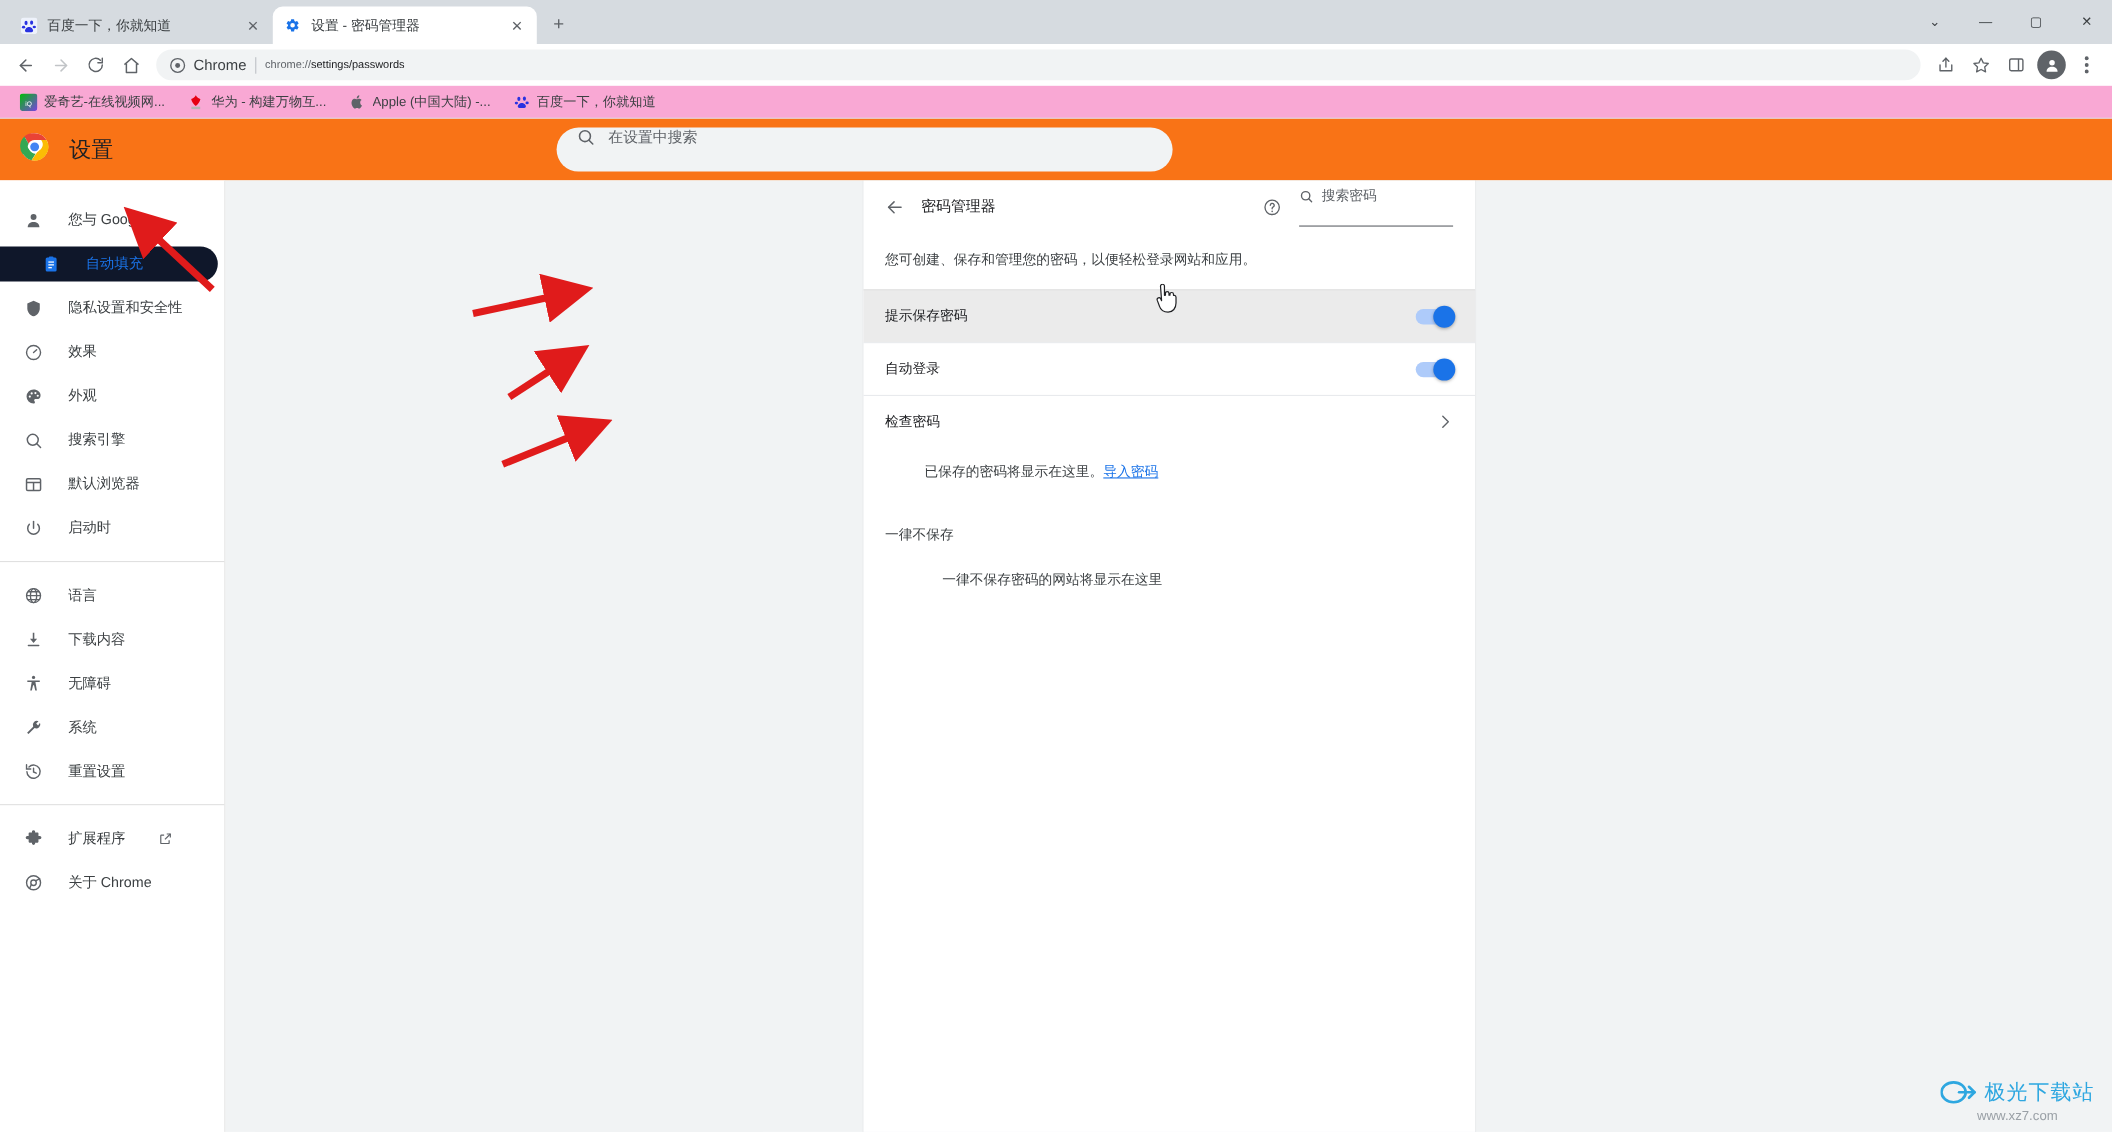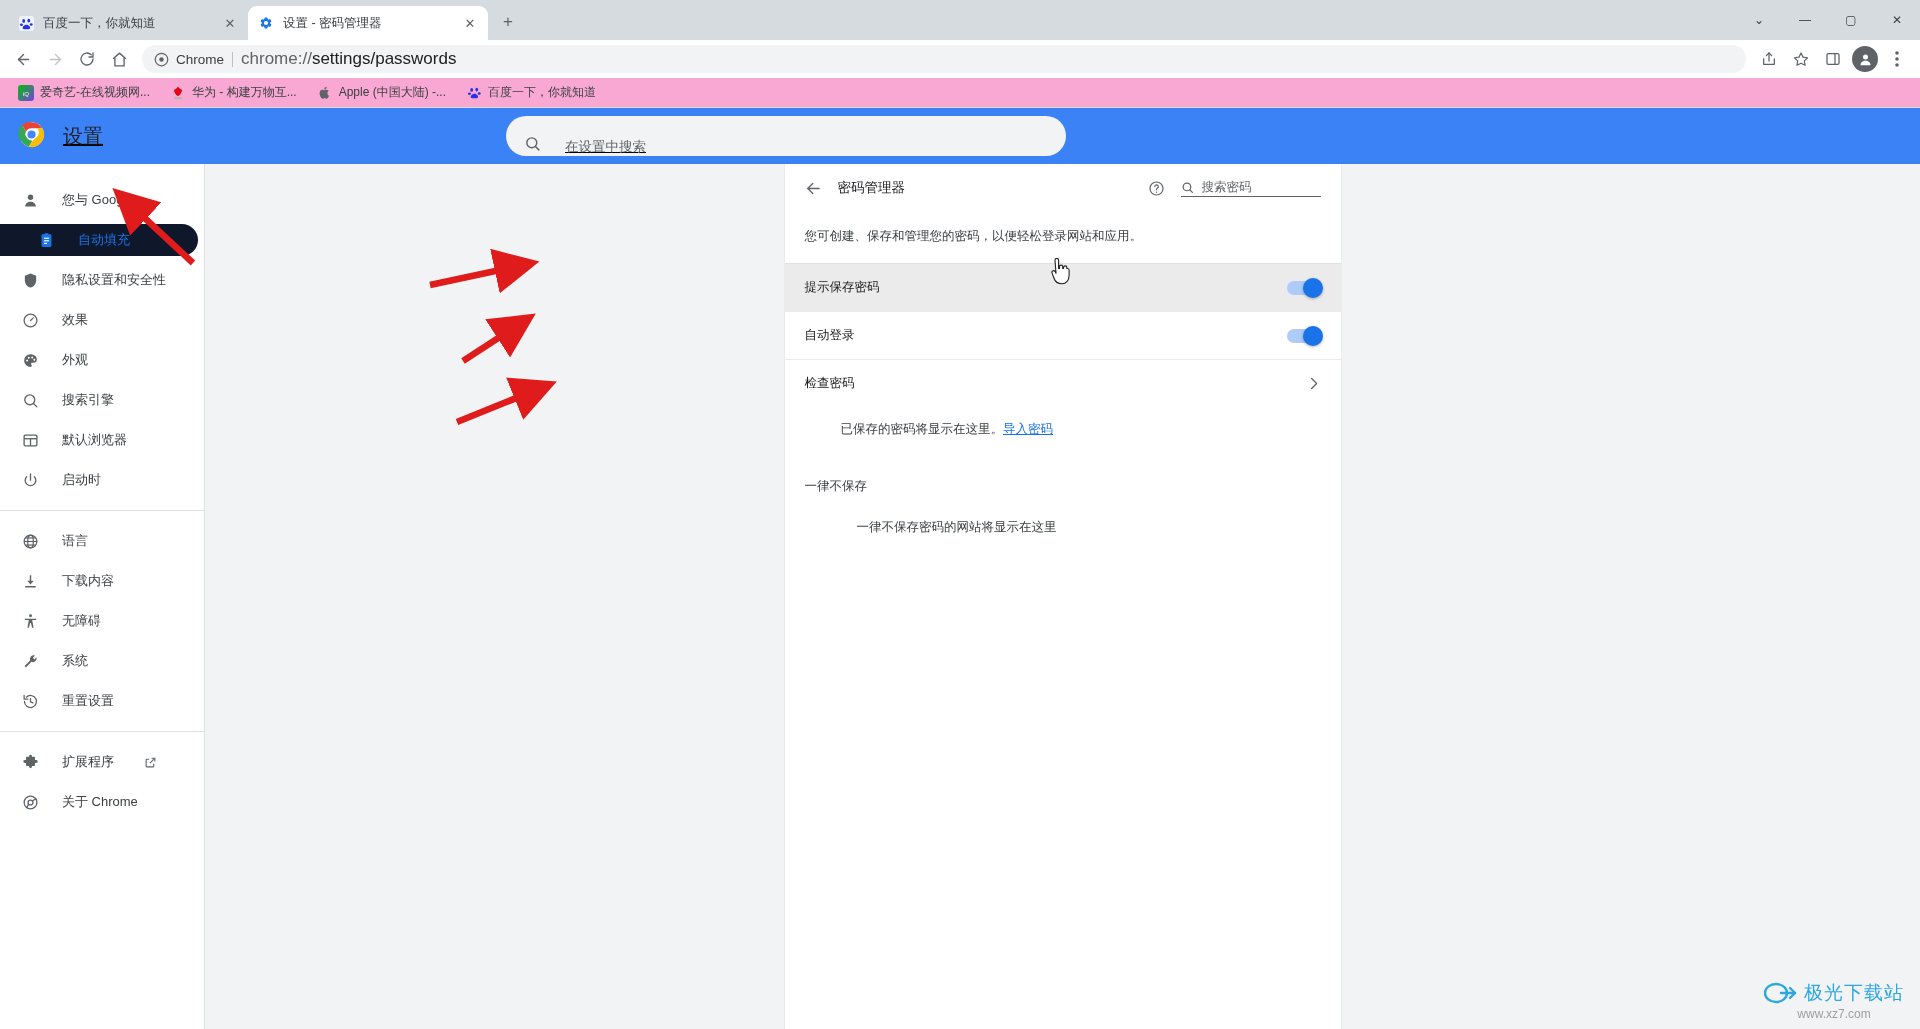--- a/index.html
+++ b/index.html
@@ -87,21 +87,21 @@
     padding: 0 12px;
     margin: 0 6px;
     gap: 8px;
     min-width: 0;
   }
   .omni-chip {
     display: flex; align-items: center; gap: 7px;
     font-size: 13.5px; color: #3c4043;
   }
   .omni-div { width: 1px; height: 15px; background: #bdc1c6; }
-  .omni-url { font-size: 17px; color: #5f6368; white-space: nowrap; }
+  .omni-url { font-size: 10px; color: #5f6368; white-space: nowrap; }
   .omni-url b { color: #202124; font-weight: 400; }
   .avatar-btn {
     width: 26px; height: 26px; border-radius: 50%;
     background: #5f6368; color:#fff;
     display:flex; align-items:center; justify-content:center;
   }
 
   
   .bookmarks {
     height: 30px;
@@ -126,37 +126,36 @@
     height: calc(1029px - 40px - 38px - 30px);
     display: flex;
     flex-direction: column;
     background: #ffffff;
     position: relative;
   }
   .settings-header {
     height: 56px;
     display: flex;
     align-items: center;
-    background: #3b82f6;
+    background: #f97316;
     flex: 0 0 56px;
-    text-decoration: underline;
   }
   .brand {
     width: 250px;
     display: flex; align-items: center; gap: 18px;
     padding-left: 18px;
   }
   .brand-title { font-size: 20px; color: #202124; }
   .settings-search {
     width: 560px;
     height: 40px;
     background: #f1f3f4;
     border-radius: 20px;
-    display: flex; align-items: flex-end;
-    gap: 24px;
+    display: flex; align-items: flex-start;
+    gap: 12px;
     padding: 0 18px;
     margin-left: 256px;
   }
   .settings-search .ph { font-size: 13.5px; color: #5f6368; }
 
   .body-split { flex: 1 1 auto; display: flex; min-height: 0; }
 
   .sidebar {
     width: 205px;
     flex: 0 0 205px;
@@ -201,21 +200,21 @@
     align-items: center;
     padding: 0 20px;
     gap: 16px;
   }
   .card-head .ch-title { font-size: 13.5px; color: #202124; flex: 0 0 auto; }
   .ch-spacer { flex: 1 1 auto; }
   .help-ico { color:#5f6368; display:flex; }
   .pw-search {
     display: flex; align-items: center; gap: 8px;
     border-bottom: 1px solid #5f6368;
-    padding-bottom: 0;
+    padding-bottom: 18px;
     width: 140px;
   }
   .pw-search .ph { font-size: 12.5px; color: #5f6368; }
 
   .intro {
     font-size: 12.5px;
     color: #3c4043;
     padding: 16px 20px 18px 20px;
   }
   .row {

